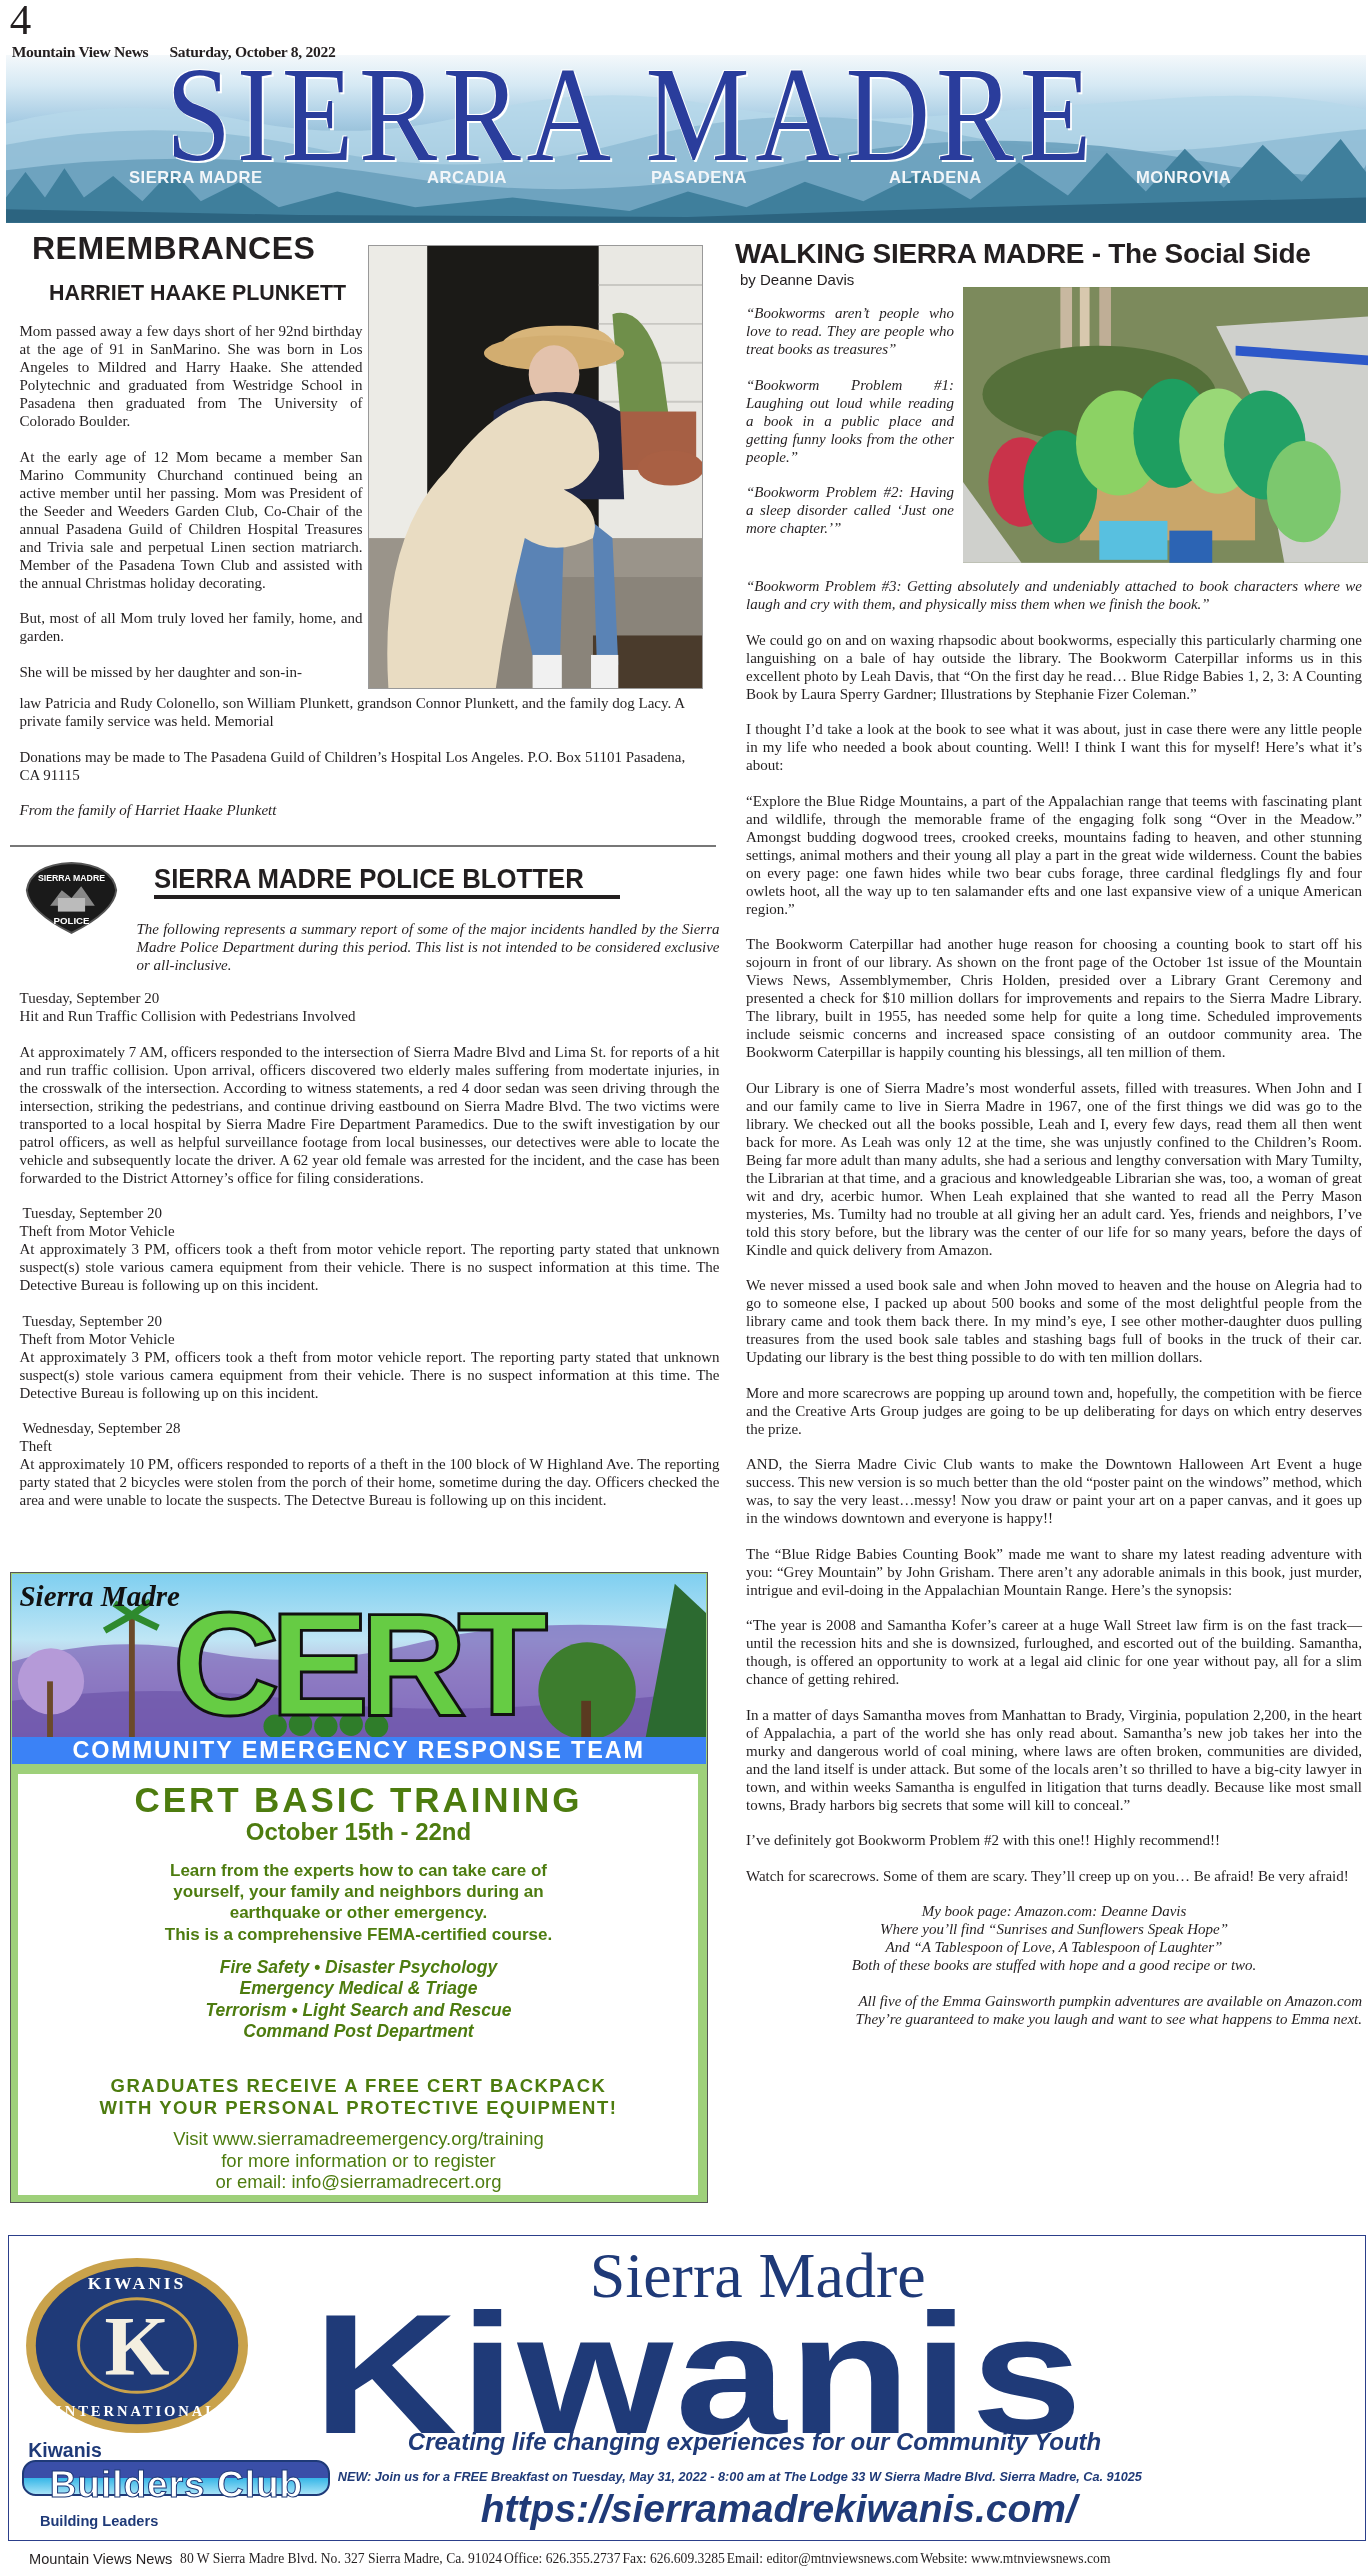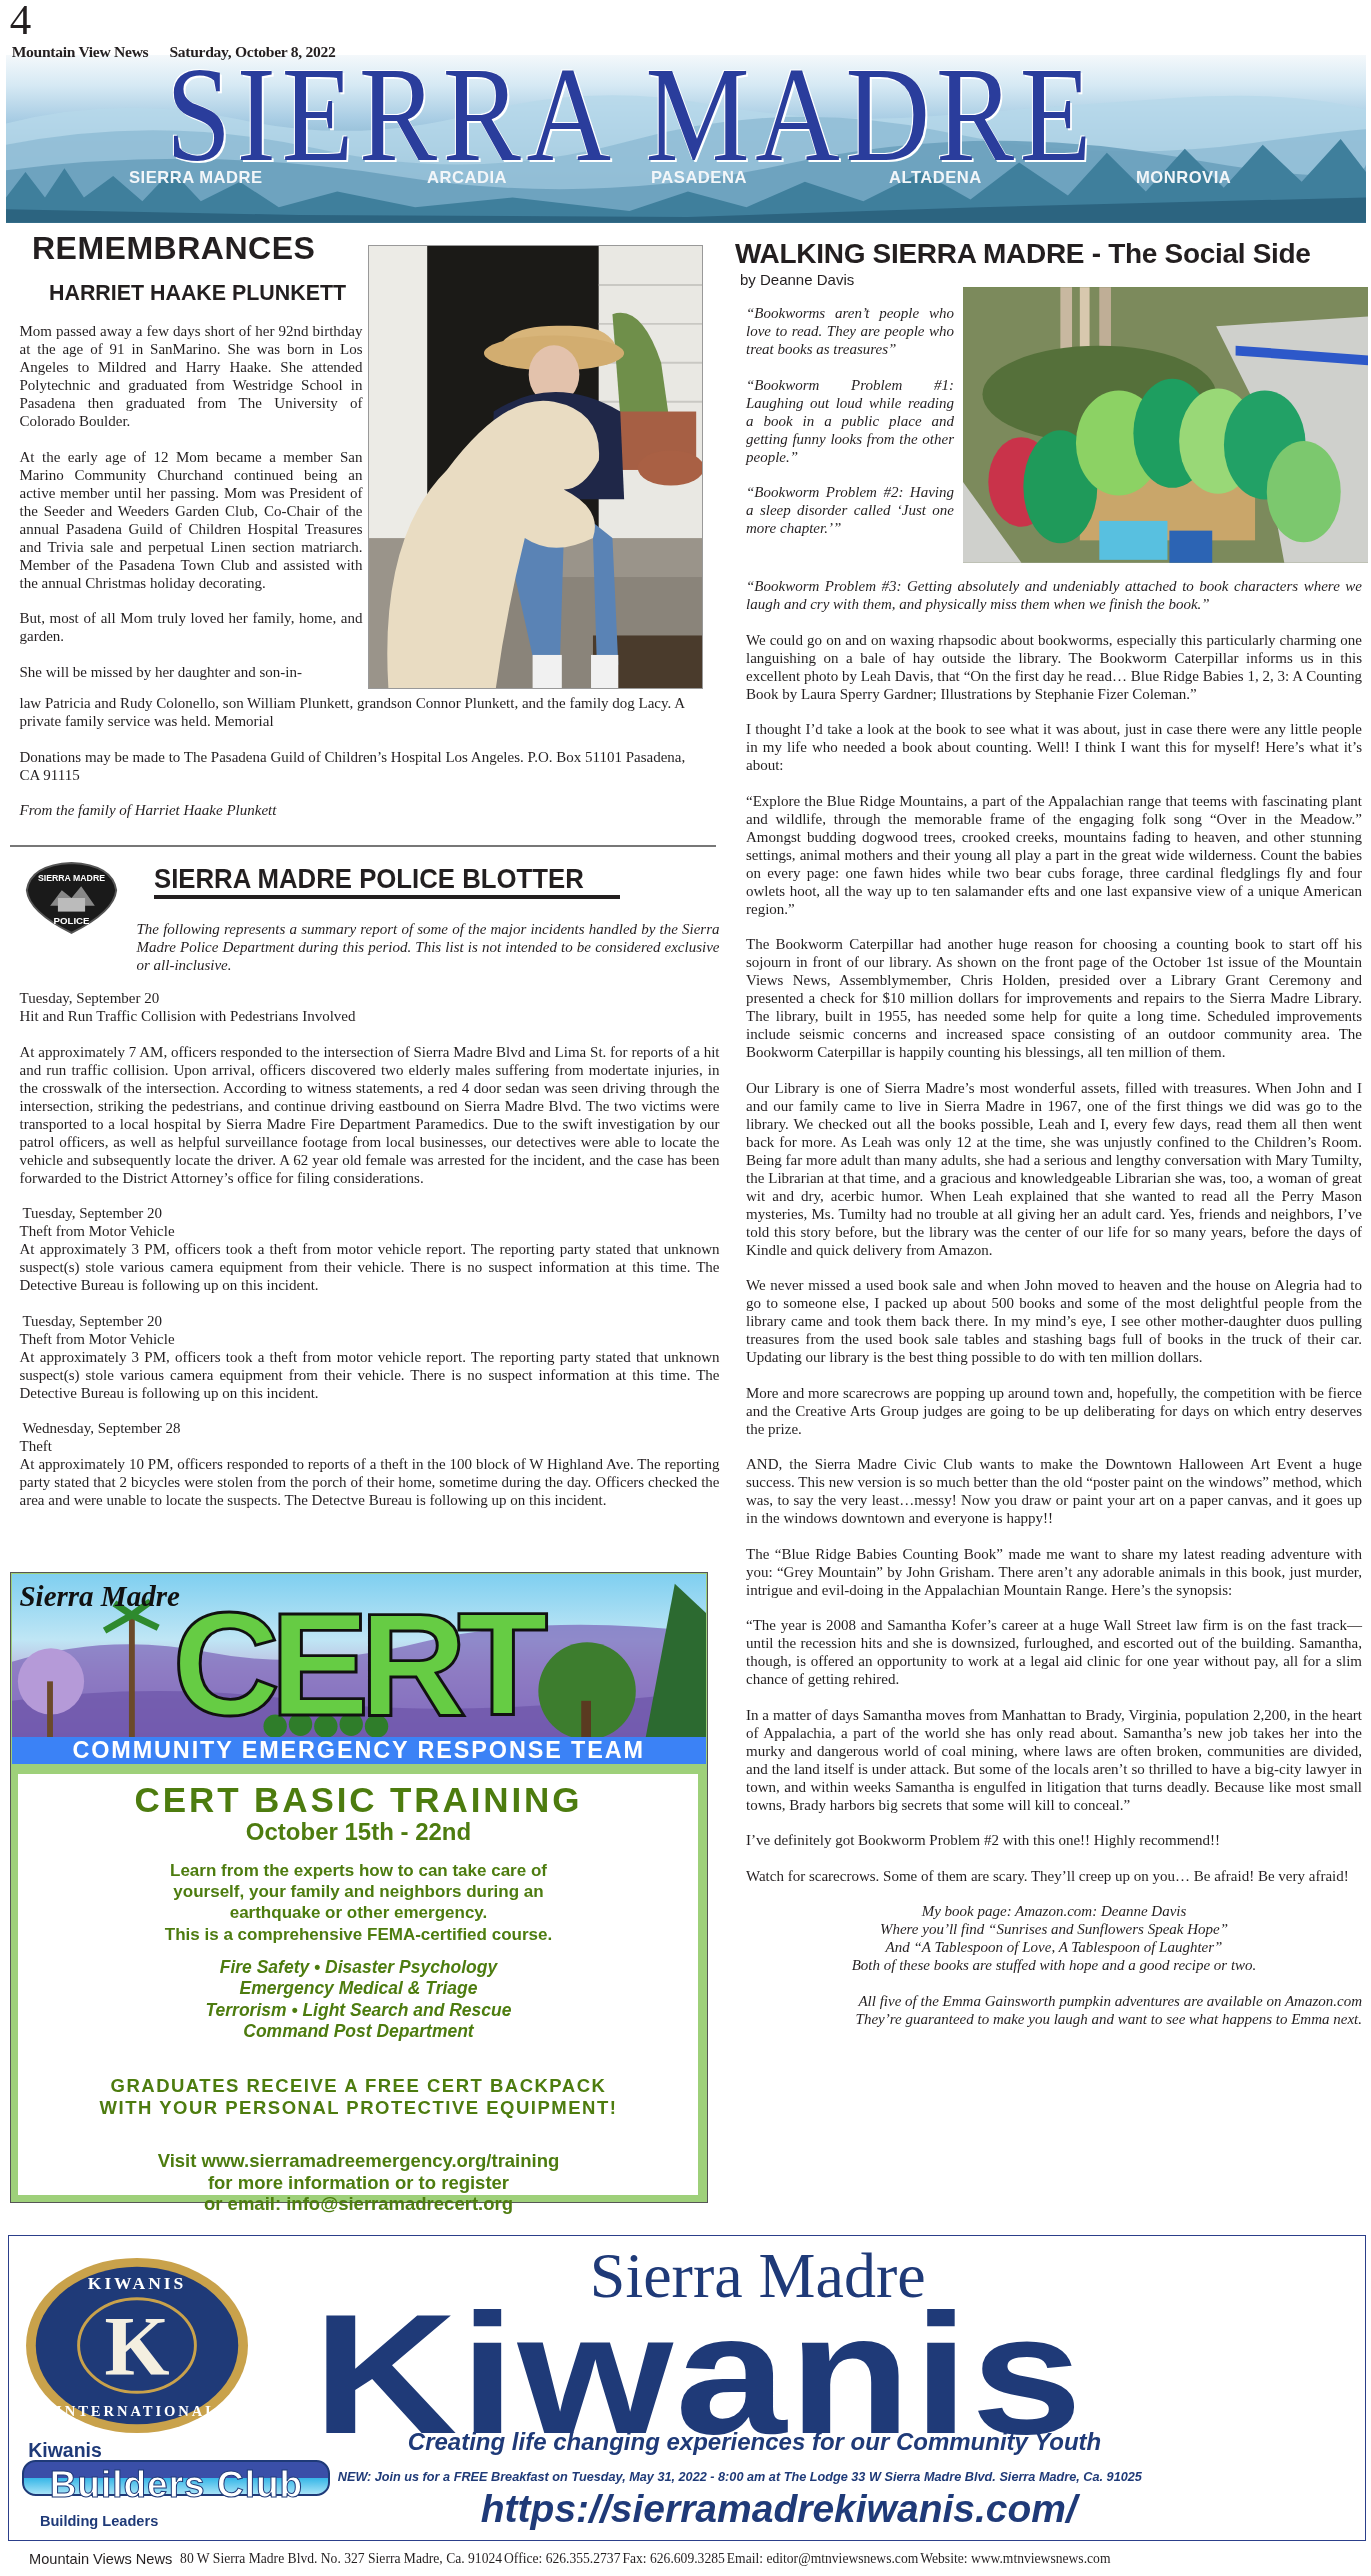--- a/index.html
+++ b/index.html
@@ -54,21 +54,21 @@
 #cert-logo{position:absolute;left:164px;top:23.4px;font-family:"Liberation Sans",sans-serif;font-weight:bold;font-size:146px;line-height:136px;color:#66cc44;
   letter-spacing:-9.7px;-webkit-text-stroke:2.9px #111;transform:scaleX(1.02);}
 #cert-band{position:absolute;left:1px;top:164px;width:694px;height:27px;background:#3b82f6;color:#fff;
   font-family:"Liberation Sans",sans-serif;font-weight:bold;font-size:23.4px;line-height:27px;text-align:center;letter-spacing:1.9px;}
 #cert-body{position:absolute;left:7.8px;top:201px;width:680px;height:421px;background:#fff;text-align:center;font-family:"Liberation Sans",sans-serif;color:#4d7c0f;}
 #cert-h{font-weight:bold;font-size:35px;letter-spacing:2.9px;margin-top:5.8px;}
 #cert-date{font-weight:bold;font-size:24px;margin-top:-1.9px;}
 #cert-learn{font-weight:bold;font-size:17px;line-height:21.4px;margin-top:13.6px;}
 #cert-topics{font-weight:bold;font-style:italic;font-size:17.5px;line-height:21.4px;margin-top:11.7px;}
 #cert-grad{font-weight:bold;font-size:18.5px;line-height:21.4px;letter-spacing:1.5px;margin-top:33px;}
-#cert-visit{font-weight:bold;font-size:18.5px;line-height:21.4px;margin-top:32px;}
+#cert-visit{font-weight:normal;font-size:18.5px;line-height:21.4px;margin-top:10px;}
 
 
 #walk-title{left:735px;top:238px;font-family:"Liberation Sans",sans-serif;font-weight:bold;font-size:28px;letter-spacing:-0.3px;}
 #walk-byline{left:740px;top:271px;font-family:"Liberation Sans",sans-serif;font-size:15px;}
 #walk-photo{left:963px;top:287px;width:405px;height:276px;overflow:hidden;
   background:linear-gradient(180deg,#6d8a4a 0%,#5a7a3a 30%,#6b6048 55%,#4e4436 80%,#b9b8b3 100%);}
 #walk-quotes{left:746px;top:304px;width:208px;font-style:italic;font-size:15px;line-height:18px;text-align:justify;}
 #walk-quotes p{margin-bottom:17.5px;}
 #walk-body{left:746px;top:577px;width:616px;}
 

